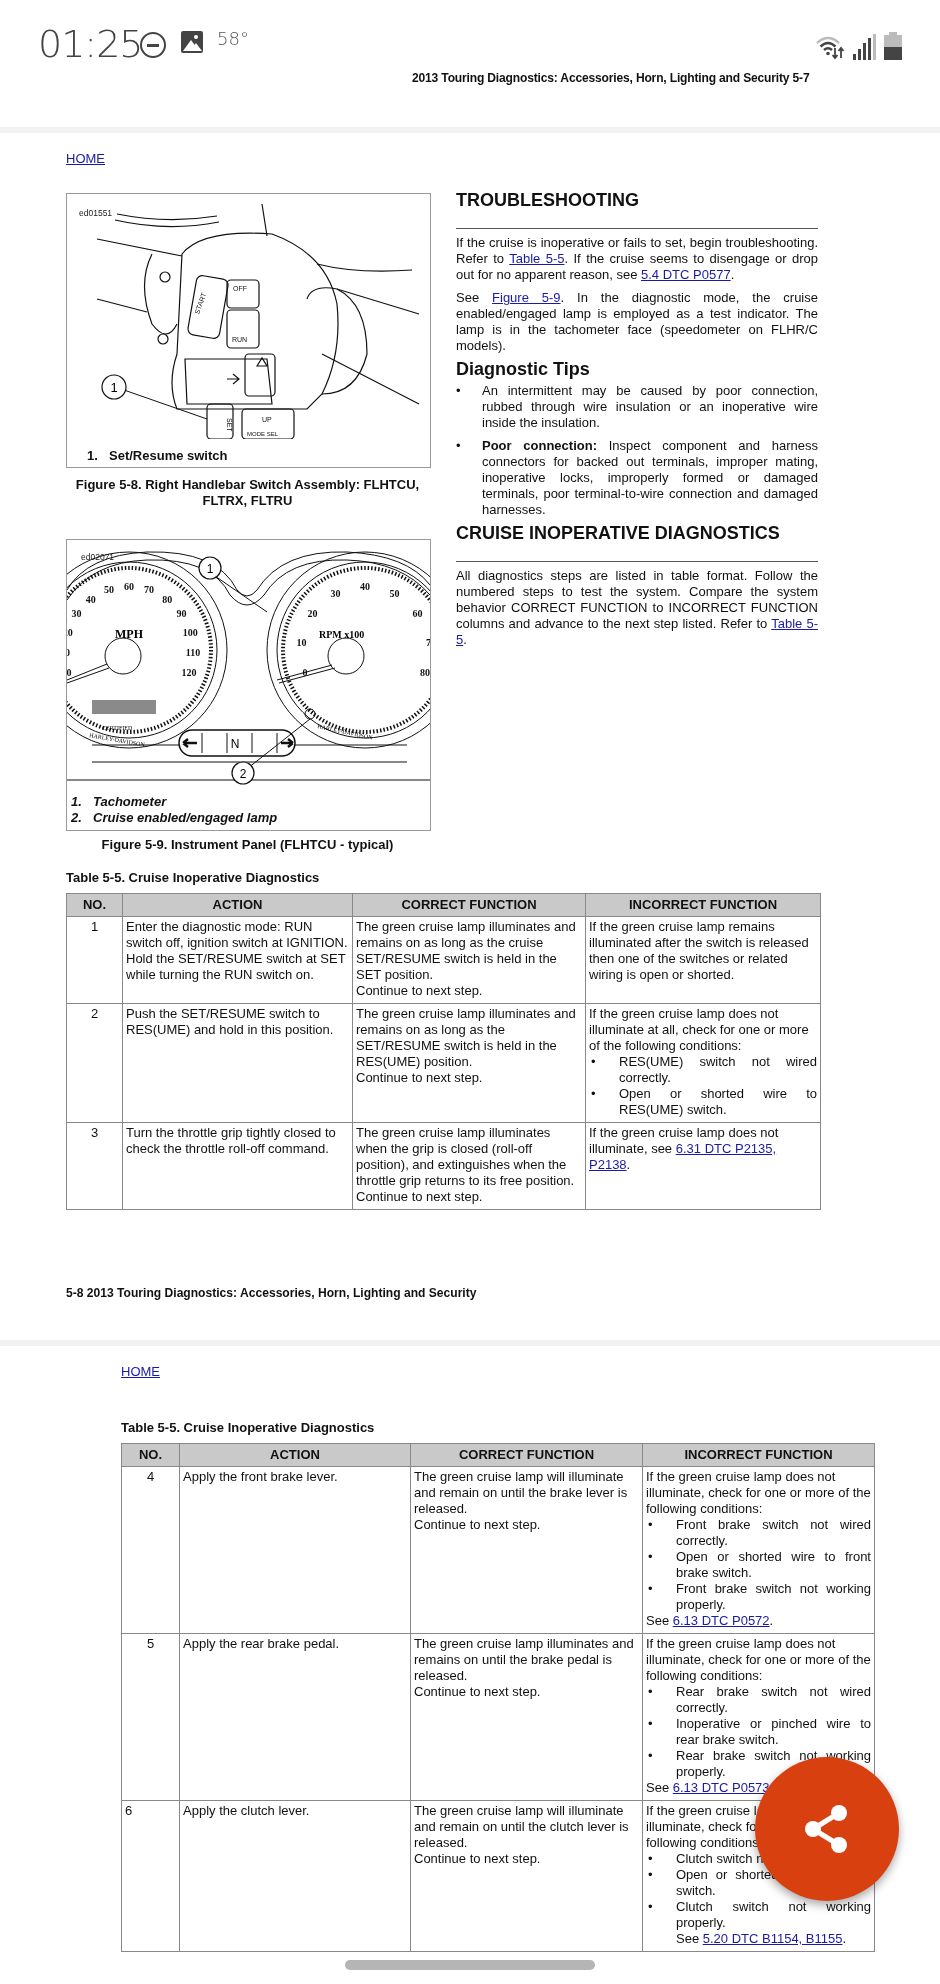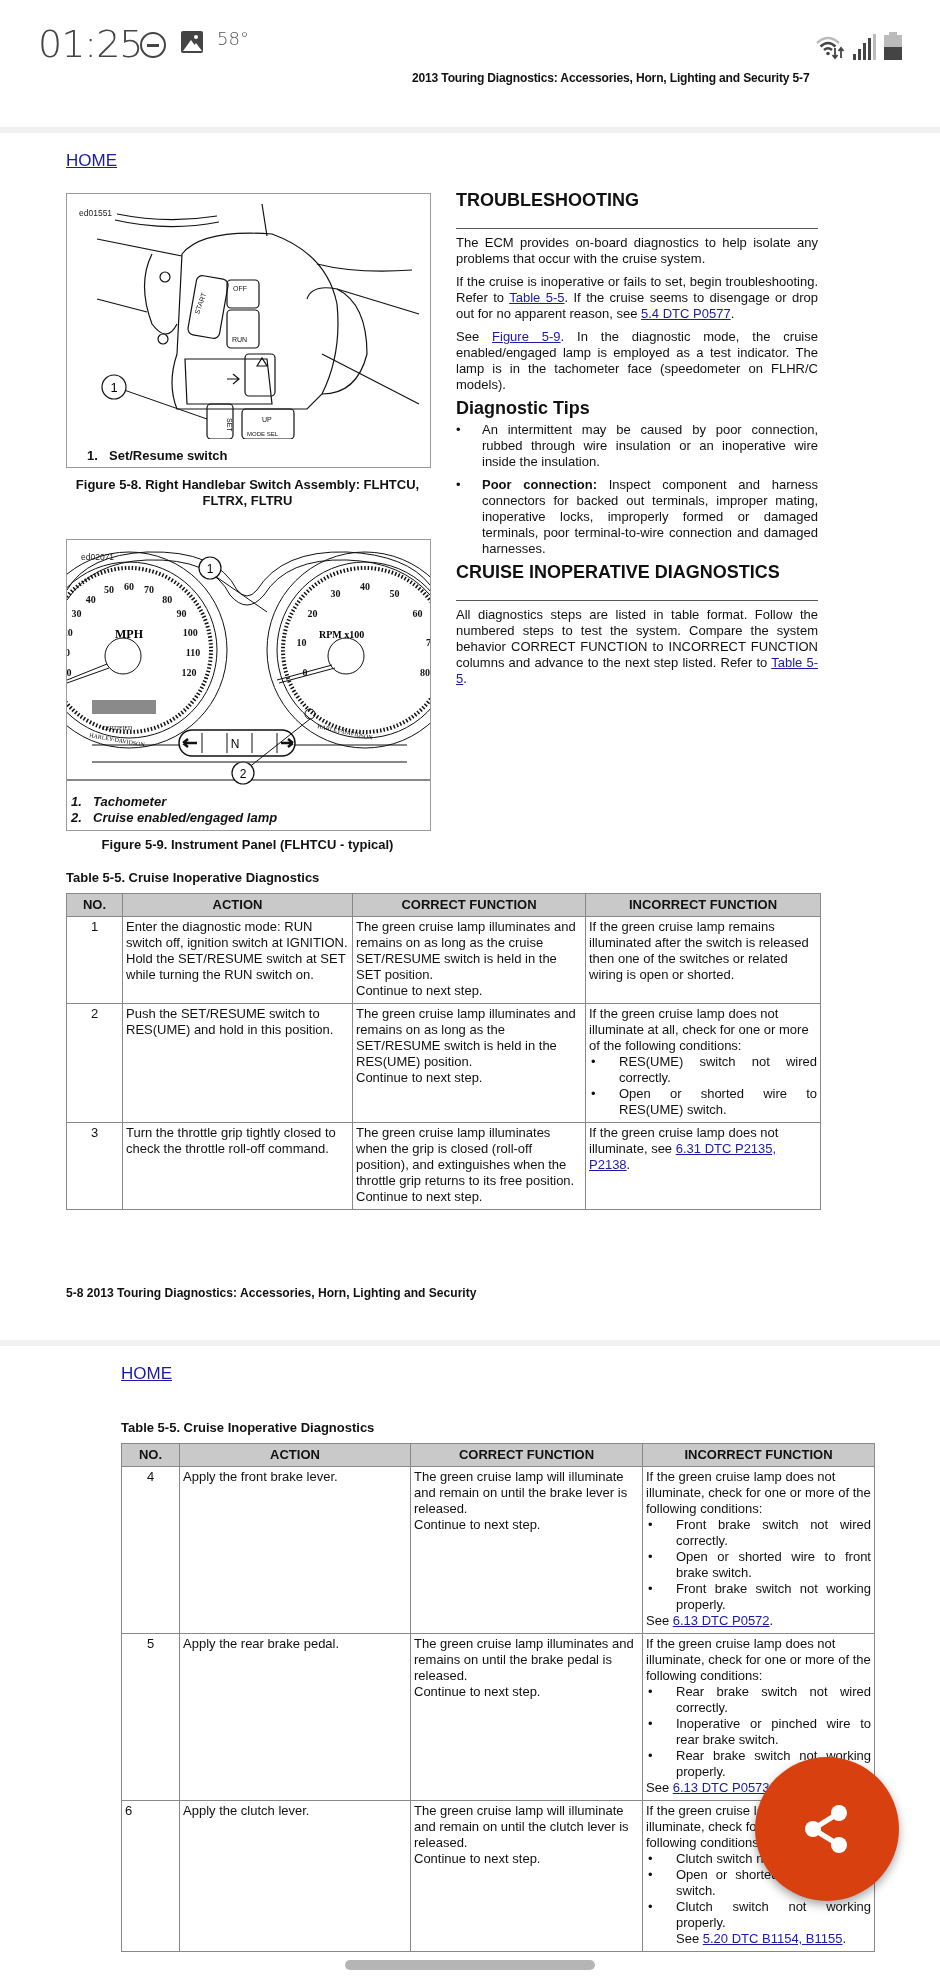--- a/index.html
+++ b/index.html
@@ -22,21 +22,21 @@
   .sig { display:flex; align-items:flex-end; gap:2px; height:26px; }
   .sig span { width:3px; background:#444; display:block; }
   .battery { width:18px; height:28px; position:relative; }
   .battery .cap { position:absolute; left:5px; top:0; width:8px; height:3px; background:#bbb; }
   .battery .body { position:absolute; left:0; top:3px; width:18px; height:25px; background:#bbb; }
   .battery .fill { position:absolute; left:0; bottom:0; width:18px; height:13px; background:#444; }
 
   .running-header { position:absolute; left:412px; top:70px; font-size:13px; font-weight:bold; letter-spacing:-0.2px; white-space:nowrap; transform:scaleX(0.93); transform-origin:left; }
   .page-sep { position:absolute; left:0; width:940px; height:6px; background:#f1f1f1; }
 
-  .home-link { position:absolute; font-size:17px; }
+  .home-link { position:absolute; font-size:13px; }
 
   
   .fig-box { position:absolute; border:1.5px solid #9a9a9a; background:#fff; overflow:hidden; }
   .fig-code { position:absolute; font-size:8.5px; color:#222; }
   .fig-legend { position:absolute; font-size:13px; font-weight:bold; line-height:16px; }
   .fig-legend .n { display:inline-block; width:22px; }
   .fig-caption { position:absolute; font-size:13px; font-weight:bold; text-align:center; line-height:16px; }
 
   
   .rcol { position:absolute; left:456px; top:192px; width:362px; font-size:13px; line-height:16px; }
@@ -222,21 +222,20 @@
   </svg>
   <div class="fig-legend" style="left:4px; top:254px;font-style:italic;">
     <div><span class="n">1.</span><span>Tachometer</span></div>
     <div><span class="n">2.</span><span>Cruise enabled/engaged lamp</span></div>
   </div>
 </div>
 <div class="fig-caption" style="left:60px; top:837px; width:375px;">Figure 5-9. Instrument Panel (FLHTCU - typical)</div>
 
 <div class="rcol">
   <div class="h1">TROUBLESHOOTING</div>
-  <p class="para">The ECM provides on-board diagnostics to help isolate any problems that occur with the cruise system.</p>
   <p class="para"><span>If the cruise is inoperative or fails to set, begin troubleshooting. Refer to </span><a class="lnk">Table 5-5</a><span>. If the cruise seems to disengage or drop out for no apparent reason, see </span><a class="lnk">5.4 DTC P0577</a><span>.</span></p>
   <p class="para"><span>See </span><a class="lnk">Figure 5-9</a><span>. In the diagnostic mode, the cruise enabled/engaged lamp is employed as a test indicator. The lamp is in the tachometer face (speedometer on FLHR/C models).</span></p>
 
   <div class="h2">Diagnostic Tips</div>
   <div class="bullet">
       <span class="dot">•</span>
       <span class="txt">An intermittent may be caused by poor connection, rubbed through wire insulation or an inoperative wire inside the insulation.</span>
     </div>
   <div class="bullet">
       <span class="dot">•</span>

